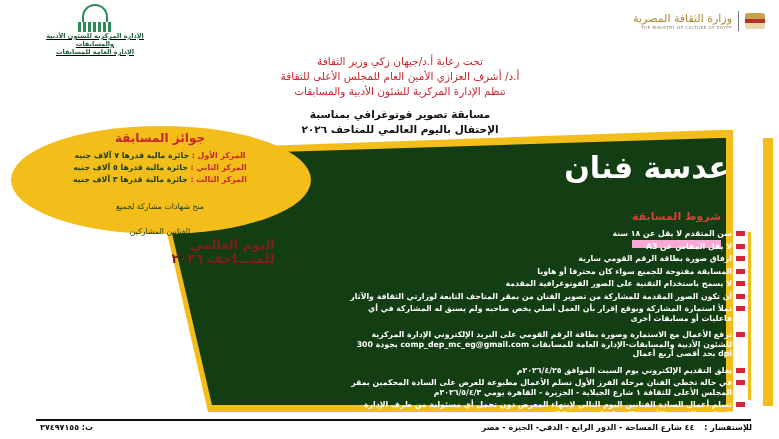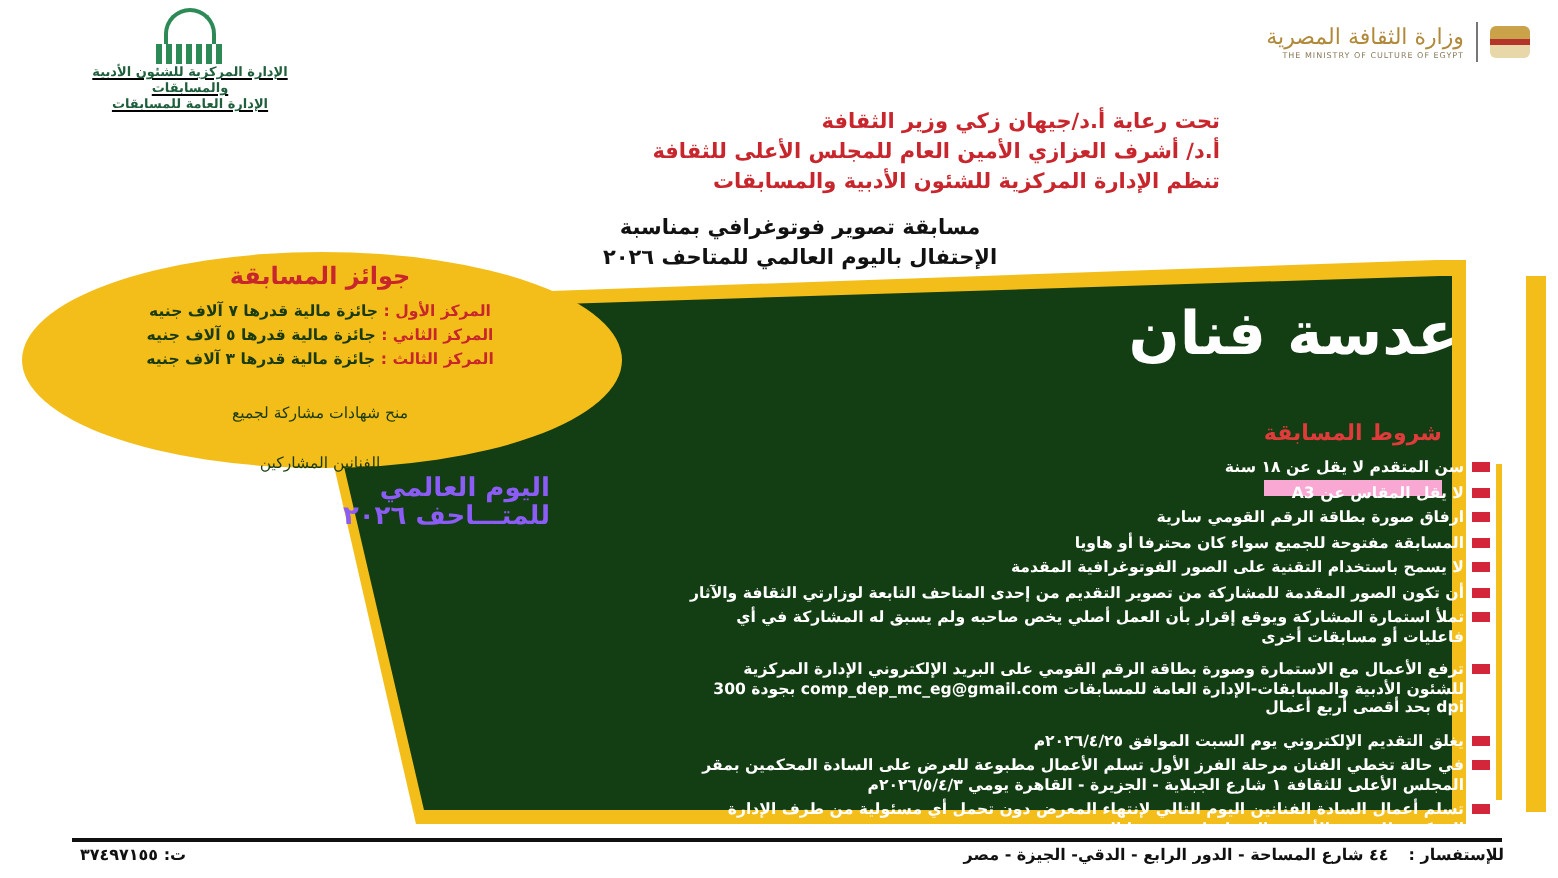--- a/index.html
+++ b/index.html
@@ -17,21 +17,21 @@
 
   .logo-right { right: 14px; top: 8px; width: 175px; height: 26px; display: flex; align-items: center; justify-content: flex-end; gap: 6px; direction: ltr; }
   .logo-right .ministry { text-align: right; }
   .logo-right .ministry .ar { font-size: 11px; color: #b08a3a; font-family: "DejaVu Serif", serif; line-height: 13px; direction: rtl; }
   .logo-right .ministry .en { font-size: 4px; color: #8a7a5a; letter-spacing: 0.5px; }
   .logo-right .sep { width: 1px; height: 20px; background: #777; }
   .logo-right .eagle { width: 20px; height: 16px; background: linear-gradient(180deg, #c9a24a 0 40%, #b4332b 40% 60%, #e8d7a8 60%); border-radius: 3px; }
 
   
   .header-text { left: 190px; top: 54px; width: 420px; text-align: center; direction: rtl; }
-  .header-text .red { color: #c8262d; font-weight: bold; font-size: 10.5px; line-height: 15px; text-align: right; }
+  .header-text .red { color: #c8262d; font-weight: normal; font-size: 10.5px; line-height: 15px; }
   .header-text .black { color: #111; font-weight: bold; font-size: 10.5px; line-height: 15px; }
   .header-text .gap { height: 8px; }
 
   
   .panel { left: 108px; top: 130px; width: 652px; height: 270px; }
   .panel svg { position: absolute; left: 0; top: 0; }
 
   
   .ybar { right: 6px; top: 138px; width: 10px; height: 268px; background: #f3be1a; }
 
@@ -49,21 +49,21 @@
   
   .prizes { left: 8px; top: 122px; width: 305px; height: 115px; }
   .prizes svg { position: absolute; left: 0; top: 0; }
   .prizes-content { left: 30px; top: 131px; width: 260px; direction: rtl; text-align: center; }
   .prizes-title { color: #c8262d; font-weight: bold; font-size: 12px; margin-bottom: 5px; }
   .prize { color: #1a3a10; font-weight: bold; font-size: 7.8px; line-height: 12px; }
   .prize .lbl { color: #c8262d; }
   .prize-note { color: #1a3a10; font-weight: normal; font-size: 7.8px; line-height: 9px; margin-top: 16px; }
 
   
-  .museum-day { left: 140px; top: 238px; width: 135px; direction: rtl; color: #8b5cf6; font-weight: bold; font-size: 13px; line-height: 14px; }
+  .museum-day { left: 140px; top: 238px; width: 135px; direction: rtl; color: #7f1d1d; font-weight: bold; font-size: 13px; line-height: 14px; }
 
   
   .footer-line { left: 36px; top: 419px; width: 715px; height: 1.5px; background: #111; }
   .footer { left: 40px; top: 423px; width: 712px; direction: rtl; display: flex; justify-content: space-between; font-size: 8px; font-weight: bold; color: #111; }
   .footer .addr { display: flex; gap: 10px; }
 </style>
 </head>
 <body>
 
 <div class="abs logo-left">
@@ -125,21 +125,21 @@
   <div class="rule">
       <span class="bullet"></span>
       <span class="txt">المسابقة مفتوحة للجميع سواء كان محترفا أو هاويا</span>
     </div>
   <div class="rule">
       <span class="bullet"></span>
       <span class="txt">لا يسمح باستخدام التقنية على الصور الفوتوغرافية المقدمة</span>
     </div>
   <div class="rule">
       <span class="bullet"></span>
-      <span class="txt">أن تكون الصور المقدمة للمشاركة من تصوير التقديم من إحدى المتاحف التابعة لوزارتي الثقافة والآثار</span>
+      <span class="txt">أن تكون الصور المقدمة للمشاركة من تصوير الفنان من بمقر المتاحف التابعة لوزارتي الثقافة والآثار</span>
     </div>
   <div class="rule gap-after">
       <span class="bullet"></span>
       <span class="txt">تملأ استمارة المشاركة ويوقع إقرار بأن العمل أصلي يخص صاحبه ولم يسبق له المشاركة في أي فاعليات أو مسابقات أخرى</span>
     </div>
   <div class="rule gap-after">
       <span class="bullet"></span>
       <span class="txt">ترفع الأعمال مع الاستمارة وصورة بطاقة الرقم القومي على البريد الإلكتروني الإدارة المركزية للشئون الأدبية والمسابقات-الإدارة العامة للمسابقات comp_dep_mc_eg@gmail.com بجودة 300 dpi بحد أقصى أربع أعمال</span>
     </div>
   <div class="rule">

